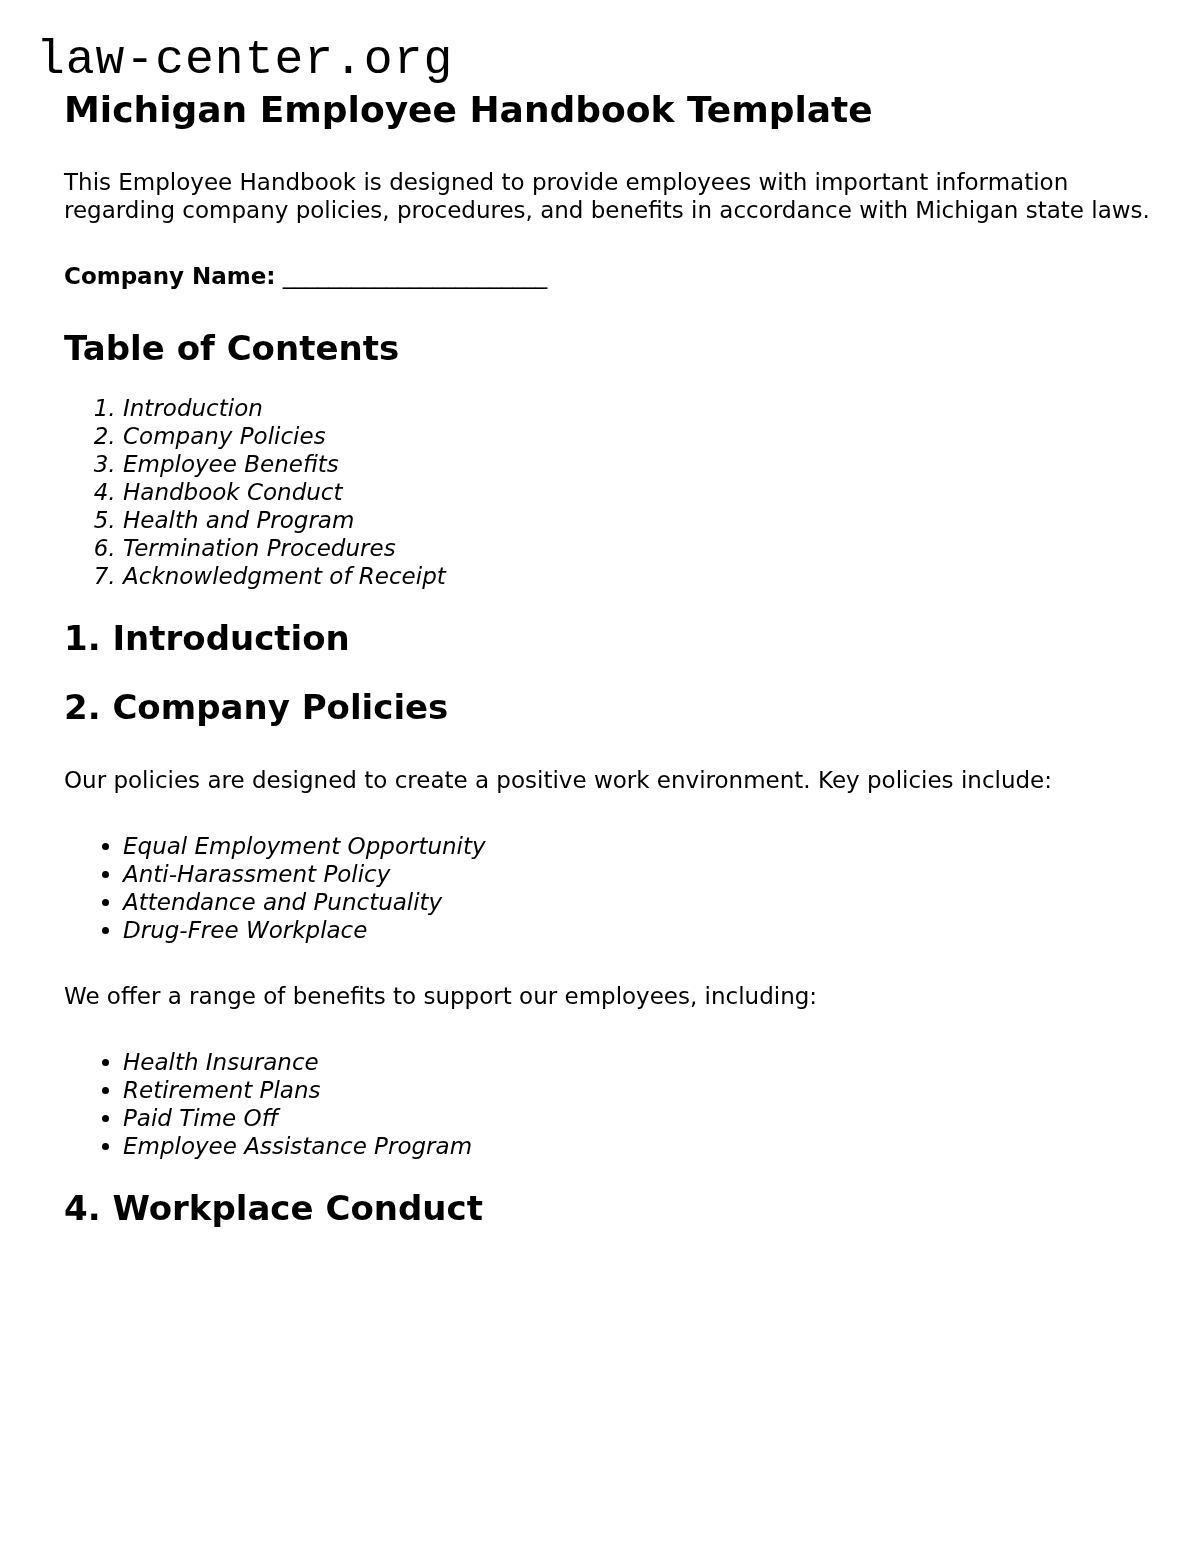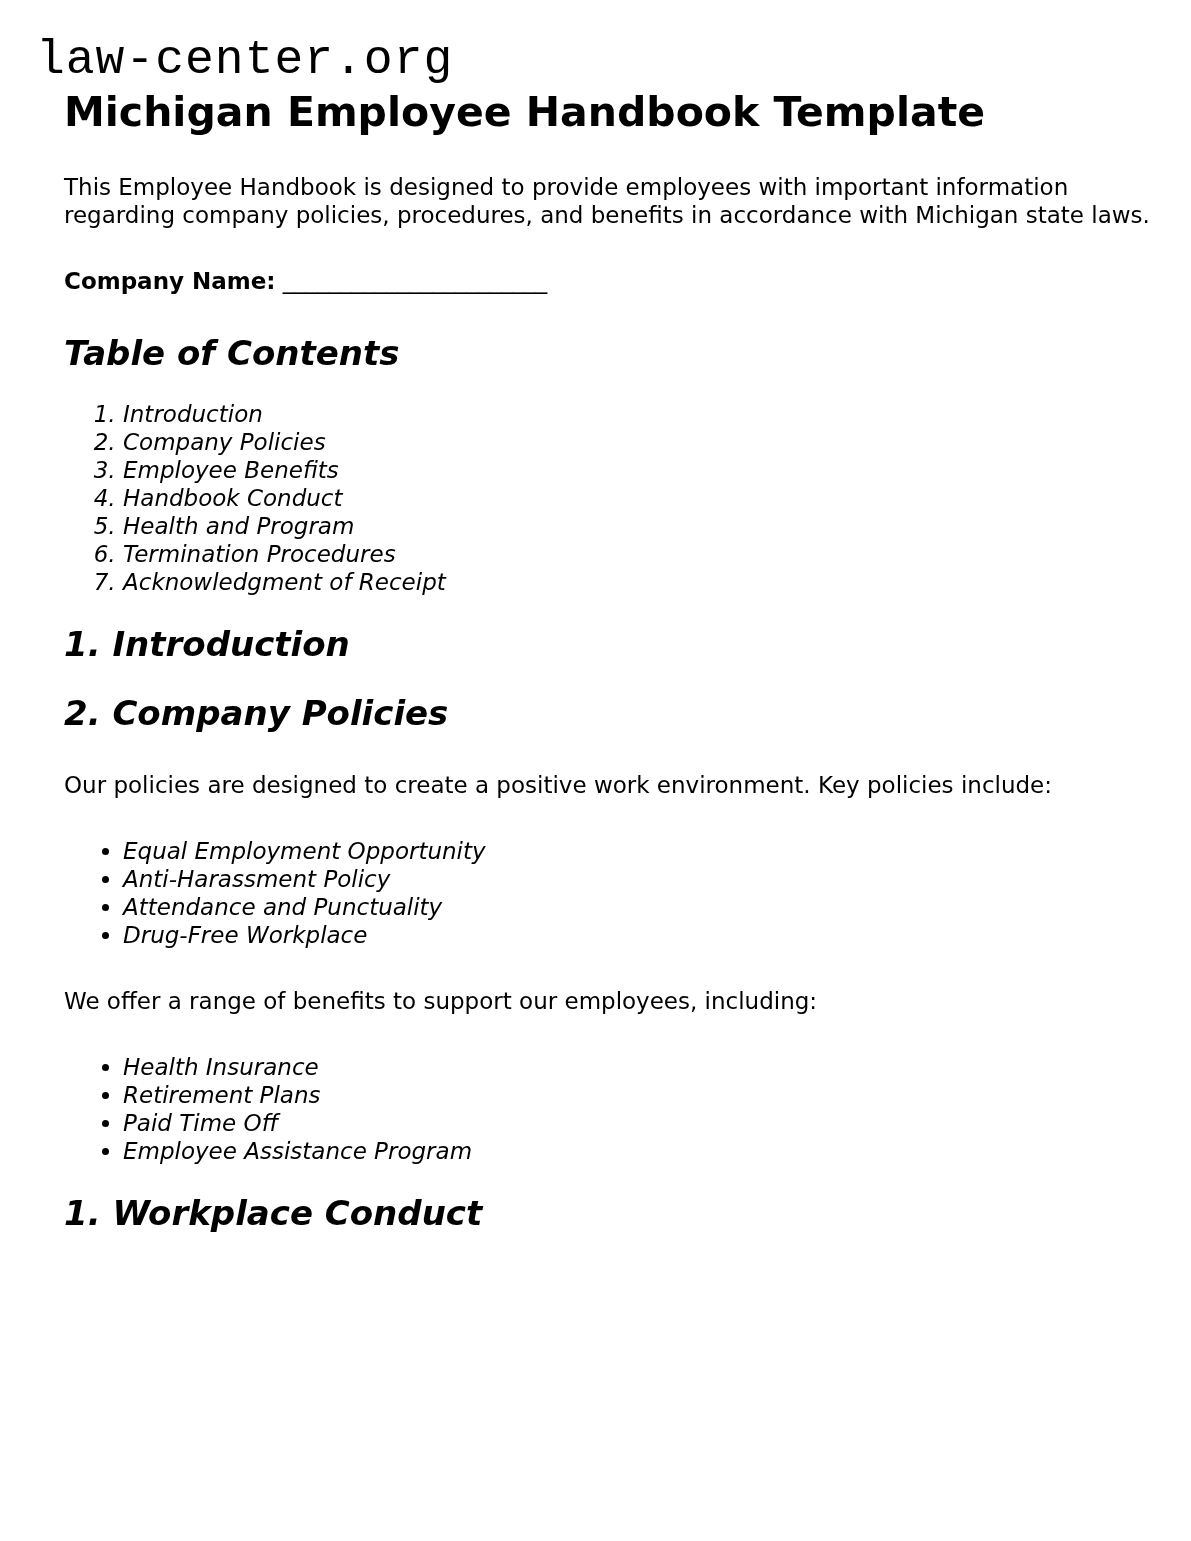--- a/index.html
+++ b/index.html
@@ -22,32 +22,31 @@
   .logo {
     font-family: "Liberation Mono", "DejaVu Sans Mono", monospace;
     font-size: 48px;
     line-height: 1.0;
     font-weight: normal;
     letter-spacing: 1px;
     margin: 0 0 0 -28px;
     white-space: nowrap;
   }
   h1 {
-    font-size: 41px;
+    font-size: 36px;
     line-height: 1.1;
     font-weight: bold;
     margin: 6px 0 0 0;
     white-space: nowrap;
   }
   h2 {
     font-size: 34px;
     line-height: 1.2;
     font-weight: bold;
     margin: 28px 0 23px 0;
-    font-style: italic;
   }
   p { margin: 38px 0; }
   .b { font-weight: bold; text-align: right; }
   ol.toc, ul.bullets {
     margin: 26px 0;
     padding-left: 59px;
   }
   ol.toc li, ul.bullets li {
     line-height: 28px;
     font-style: italic;
@@ -96,15 +95,15 @@
 
   <p>We offer a range of benefits to support our employees, including:</p>
 
   <ul class="bullets">
     <li>Health Insurance</li>
     <li>Retirement Plans</li>
     <li>Paid Time Off</li>
     <li>Employee Assistance Program</li>
   </ul>
 
-  <h2>1. Workplace Conduct</h2>
+  <h2>4. Workplace Conduct</h2>
 
 </div>
 
 </body></html>

